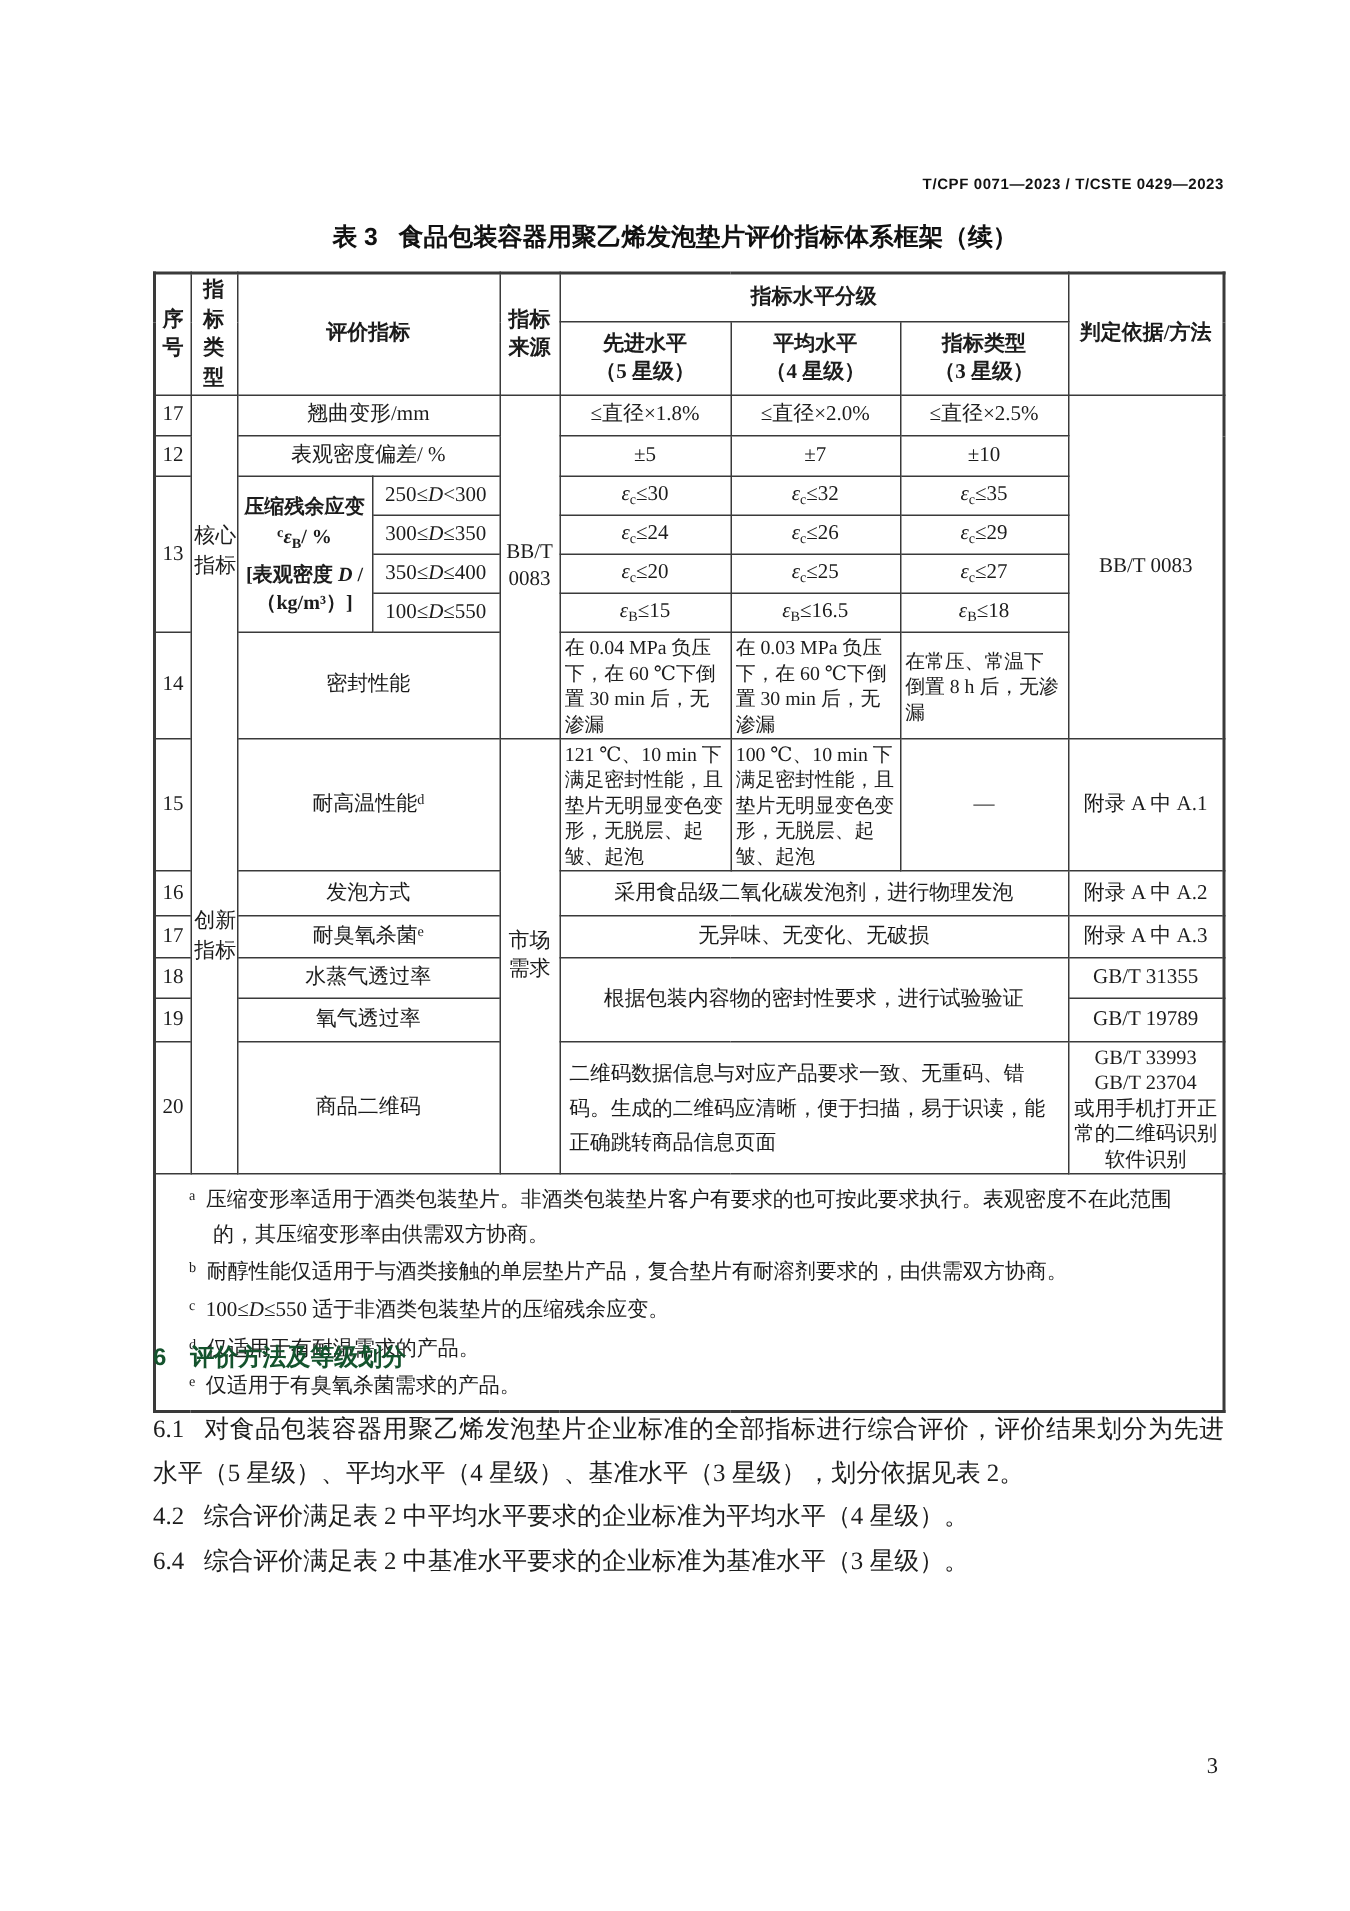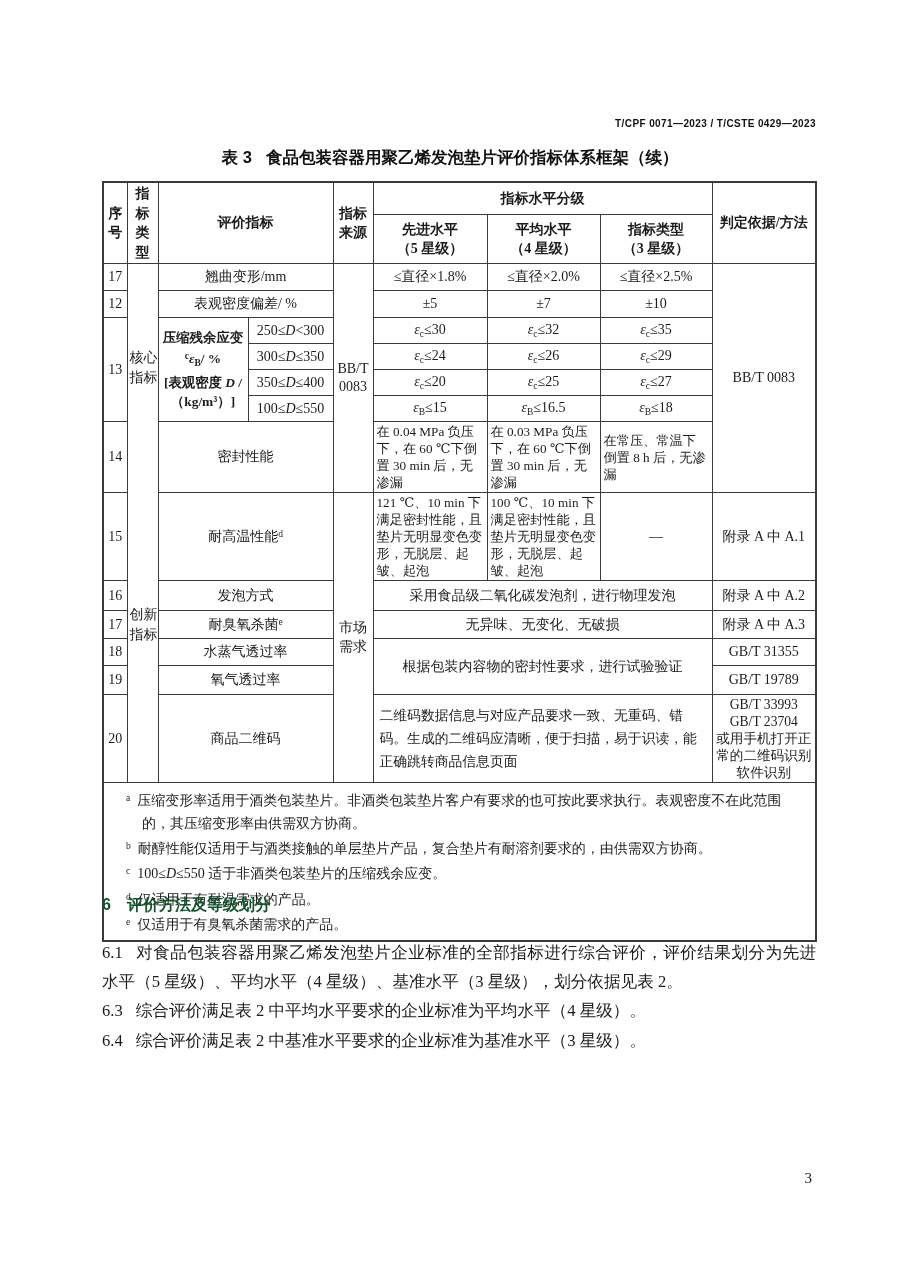--- a/index.html
+++ b/index.html
@@ -212,19 +212,19 @@
             <div class="fn-line"><sup>e</sup><span>仅适用于有臭氧杀菌需求的产品。</span></div>
           </td>
         </tr>
       </tbody>
     </table>
   </div>
 
   <div class="sec6">
     <div class="s6-head"><span class="no">6</span><span>评价方法及等级划分</span></div>
     <div class="clause"><span class="no">6.1</span><span>对食品包装容器用聚乙烯发泡垫片企业标准的全部指标进行综合评价，评价结果划分为先进水平（5 星级）、平均水平（4 星级）、基准水平（3 星级），划分依据见表 2。</span></div>
-    <div class="clause"><span class="no">6.3</span><span>综合评价满足表 2 中平均水平要求的企业标准为平均水平（4 星级）。</span></div>
+    <div class="clause"><span class="no">4.2</span><span>综合评价满足表 2 中平均水平要求的企业标准为平均水平（4 星级）。</span></div>
     <div class="clause"><span class="no">6.4</span><span>综合评价满足表 2 中基准水平要求的企业标准为基准水平（3 星级）。</span></div>
   </div>
 
   <div class="page-num">3</div>
 
 </div>
 
 </body></html>

